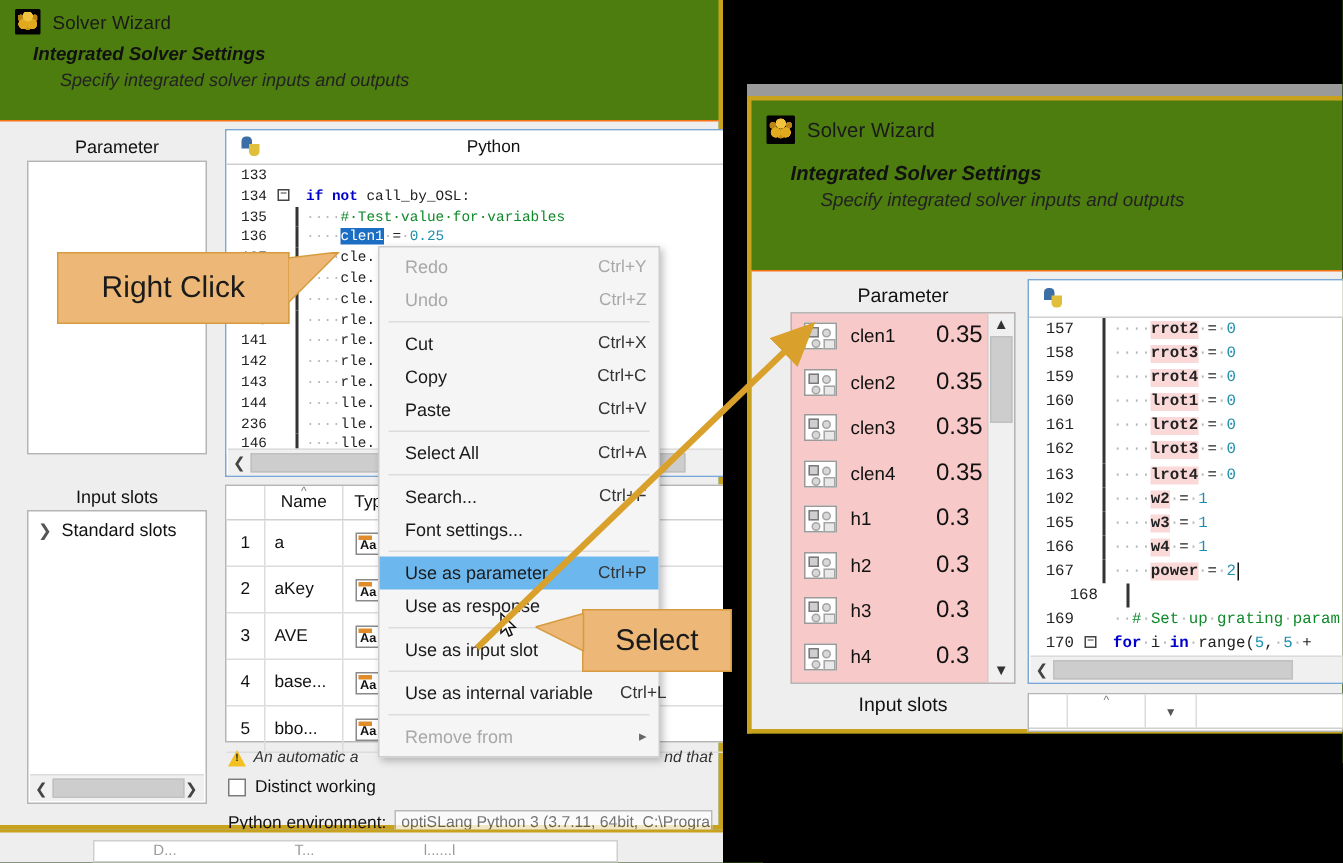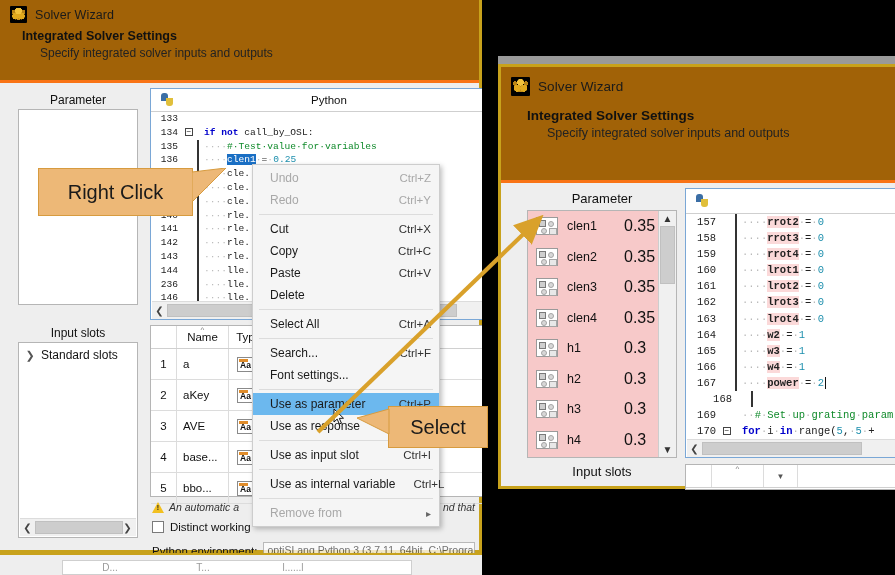--- a/index.html
+++ b/index.html
@@ -6,43 +6,43 @@
   body{
     width:895px;height:575px;
     background:#000;
     font-family:"Liberation Sans", sans-serif;
     overflow:hidden;
     position:relative;
   }
   .canvas{position:absolute;inset:0;}
 
   
-  .win{position:absolute;background:#a16207;border:3px solid #c8a21c;box-sizing:border-box;}
+  .win{position:absolute;background:#4d7c0f;border:3px solid #c8a21c;box-sizing:border-box;}
   .win-topbar{position:absolute;background:#9a9a9a;}
 
   .titlebar{display:flex;align-items:center;gap:8px;padding:6px 10px 2px 10px;}
   .app-icon{width:17px;height:17px;display:block;flex:none;
     background:#000;position:relative;border-radius:1px;}
   .app-icon::after{content:"";position:absolute;inset:2px;
     background:
       radial-gradient(circle at 50% 22%, #f2c33c 0 3.3px, transparent 3.6px),
       radial-gradient(circle at 28% 62%, #e0a91e 0 3.3px, transparent 3.6px),
       radial-gradient(circle at 72% 62%, #e0a91e 0 3.3px, transparent 3.6px),
       radial-gradient(circle at 50% 68%, #c8901a 0 3px, transparent 3.3px),
       radial-gradient(circle at 14% 30%, #b98415 0 2.2px, transparent 2.4px),
       radial-gradient(circle at 86% 30%, #b98415 0 2.2px, transparent 2.4px);
   }
   .title-text{font-size:12.5px;color:#1a1a1a;letter-spacing:.1px;}
 
-  .head-block{padding:4px 0 10px 22px;}
+  .head-block{padding:4px 0 10px 22px;font-style:italic;}
   .head-title{font-weight:bold;font-size:12.5px;color:#111;}
   .head-sub{font-size:12px;color:#222;padding-left:18px;margin-top:3px;}
 
   .body-area{position:absolute;left:0;right:0;bottom:0;background:#eeeeee;
-    border-top:3px solid #f97316;}
+    border-top:1px solid #f97316;}
 
   .col-label{text-align:center;font-size:12px;color:#111;}
 
   .listbox{background:#fff;border:1px solid #b5b5b5;box-sizing:border-box;position:relative;}
 
   
   #left-window{left:0px;top:0px;width:482px;height:553px;border-left:none;border-top:none;}
 
   .tree-row{display:flex;align-items:center;gap:6px;padding:5px 0 0 6px;font-size:12px;color:#111;}
   .tree-arrow{color:#555;font-size:11px;width:10px;display:inline-block;text-align:center;}
@@ -291,42 +291,39 @@
 
   <div style="position:absolute;left:62px;top:560px;width:350px;height:15px;background:#fff;border:1px solid #cfcfcf;box-sizing:border-box;"></div>
   <div style="position:absolute;left:62px;top:560px;width:350px;height:15px;font-size:10px;color:#9a9a9a;display:flex;align-items:center;">
     <span style="width:96px;text-align:center;">D...</span>
     <span style="width:90px;text-align:center;">T...</span>
     <span style="width:90px;text-align:center;">l......l</span>
   </div>
 
   <div id="context-menu" style="left:252px;top:164px;width:188px;">
       <div class="mi disabled">
+        <span class="lbl">Redo</span>
+        <span class="acc">Ctrl+Y</span>
+      </div>
+      <div class="mi disabled">
         <span class="lbl">Undo</span>
         <span class="acc">Ctrl+Z</span>
       </div>
-      <div class="mi disabled">
-        <span class="lbl">Redo</span>
-        <span class="acc">Ctrl+Y</span>
-      </div>
       <div class="msep"></div>
       <div class="mi">
         <span class="lbl">Cut</span>
         <span class="acc">Ctrl+X</span>
       </div>
       <div class="mi">
         <span class="lbl">Copy</span>
         <span class="acc">Ctrl+C</span>
       </div>
       <div class="mi">
         <span class="lbl">Paste</span>
         <span class="acc">Ctrl+V</span>
-      </div>
-      <div class="mi">
-        <span class="lbl">Delete</span>
       </div>
       <div class="msep"></div>
       <div class="mi">
         <span class="lbl">Select All</span>
         <span class="acc">Ctrl+A</span>
       </div>
       <div class="msep"></div>
       <div class="mi">
         <span class="lbl">Search...</span>
         <span class="acc">Ctrl+F</span>
@@ -481,21 +478,21 @@
           <span class="py-ico"></span>
         </div>
         <div class="code" id="right-code" style="font-size:10.5px;line-height:16.1px;">
             <div class="code-row" style="height: 16.1px;"><span class="ln" style="width:30px;">157</span><span class="fold"></span><span class="gut-line"></span><span class="src"><span class="dot">····</span><span class="phl bold">rrot2</span><span class="dot">·</span>=<span class="dot">·</span><span class="num">0</span></span></div>
             <div class="code-row" style="height: 16.1px;"><span class="ln" style="width:30px;">158</span><span class="fold"></span><span class="gut-line"></span><span class="src"><span class="dot">····</span><span class="phl bold">rrot3</span><span class="dot">·</span>=<span class="dot">·</span><span class="num">0</span></span></div>
             <div class="code-row" style="height: 16.1px;"><span class="ln" style="width:30px;">159</span><span class="fold"></span><span class="gut-line"></span><span class="src"><span class="dot">····</span><span class="phl bold">rrot4</span><span class="dot">·</span>=<span class="dot">·</span><span class="num">0</span></span></div>
             <div class="code-row" style="height: 16.1px;"><span class="ln" style="width:30px;">160</span><span class="fold"></span><span class="gut-line"></span><span class="src"><span class="dot">····</span><span class="phl bold">lrot1</span><span class="dot">·</span>=<span class="dot">·</span><span class="num">0</span></span></div>
             <div class="code-row" style="height: 16.1px;"><span class="ln" style="width:30px;">161</span><span class="fold"></span><span class="gut-line"></span><span class="src"><span class="dot">····</span><span class="phl bold">lrot2</span><span class="dot">·</span>=<span class="dot">·</span><span class="num">0</span></span></div>
             <div class="code-row" style="height: 16.1px;"><span class="ln" style="width:30px;">162</span><span class="fold"></span><span class="gut-line"></span><span class="src"><span class="dot">····</span><span class="phl bold">lrot3</span><span class="dot">·</span>=<span class="dot">·</span><span class="num">0</span></span></div>
             <div class="code-row" style="height: 16.1px;"><span class="ln" style="width:30px;">163</span><span class="fold"></span><span class="gut-line"></span><span class="src"><span class="dot">····</span><span class="phl bold">lrot4</span><span class="dot">·</span>=<span class="dot">·</span><span class="num">0</span></span></div>
-            <div class="code-row" style="height: 16.1px;"><span class="ln" style="width:30px;">164</span><span class="fold"></span><span class="gut-line"></span><span class="src"><span class="dot">····</span><span class="phl bold">w2</span><span class="dot">·</span>=<span class="dot">·</span><span class="num">1</span></span></div>
+            <div class="code-row" style="height: 16.1px;"><span class="ln" style="width:30px;">102</span><span class="fold"></span><span class="gut-line"></span><span class="src"><span class="dot">····</span><span class="phl bold">w2</span><span class="dot">·</span>=<span class="dot">·</span><span class="num">1</span></span></div>
             <div class="code-row" style="height: 16.1px;"><span class="ln" style="width:30px;">165</span><span class="fold"></span><span class="gut-line"></span><span class="src"><span class="dot">····</span><span class="phl bold">w3</span><span class="dot">·</span>=<span class="dot">·</span><span class="num">1</span></span></div>
             <div class="code-row" style="height: 16.1px;"><span class="ln" style="width:30px;">166</span><span class="fold"></span><span class="gut-line"></span><span class="src"><span class="dot">····</span><span class="phl bold">w4</span><span class="dot">·</span>=<span class="dot">·</span><span class="num">1</span></span></div>
             <div class="code-row" style="height: 16.1px;"><span class="ln" style="width:30px;">167</span><span class="fold"></span><span class="gut-line"></span><span class="src"><span class="dot">····</span><span class="phl bold">power</span><span class="dot">·</span>=<span class="dot">·</span><span class="num">2</span><span style="border-left:1.4px solid #111;margin-left:1px;">&nbsp;</span></span></div>
             <div class="code-row" style="height: 16.1px;"><span class="ln" style="width:30px;padding-left:16px;">168</span><span class="fold"></span><span class="gut-line"></span><span class="src"></span></div>
             <div class="code-row" style="height: 16.1px;"><span class="ln" style="width:30px;">169</span><span class="fold"></span><span style="width:4px;flex:none"></span><span class="src"><span class="cm"><span class="dot">·</span><span class="dot">·</span>#<span class="dot">·</span>Set<span class="dot">·</span>up<span class="dot">·</span>grating<span class="dot">·</span>param</span></span></div>
             <div class="code-row" style="height: 16.1px;"><span class="ln" style="width:30px;">170</span><span class="fold"><span class="foldbox">−</span></span><span style="width:4px;flex:none"></span><span class="src"><span class="kw">for</span><span class="dot">·</span>i<span class="dot">·</span><span class="kw">in</span><span class="dot">·</span>range(<span class="num">5</span>,<span class="dot">·</span><span class="num">5</span><span class="dot">·</span>+</span></div>
           </div>
         <div class="hscroll" style="bottom:0;">
           <span class="arw">❮</span>
           <span class="thumb" style="width:160px;"></span>

